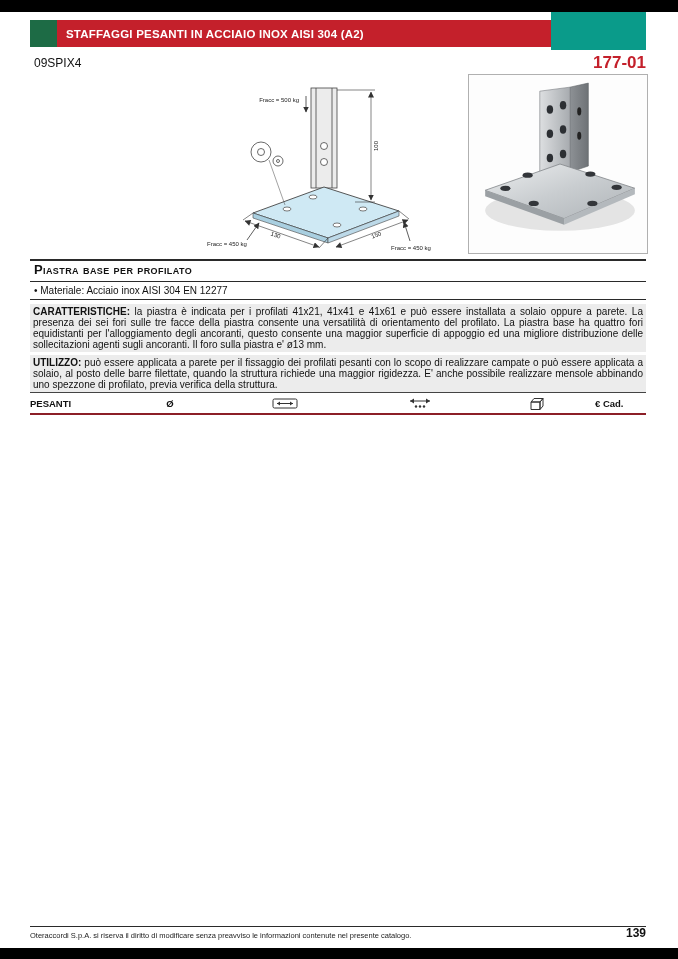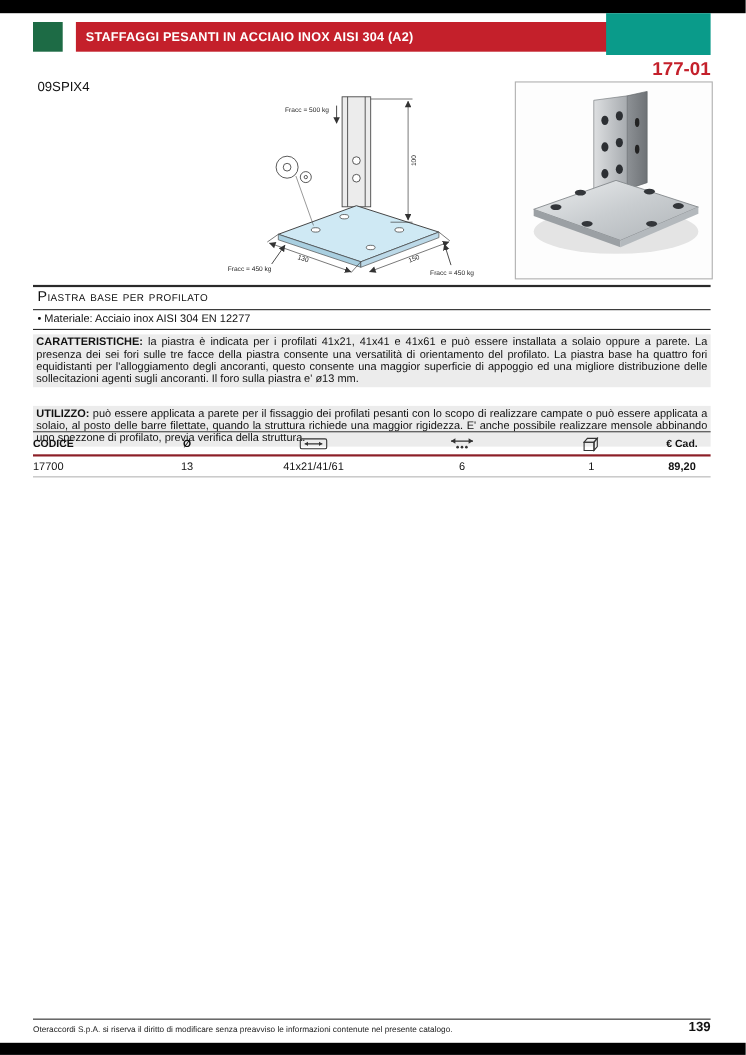--- a/index.html
+++ b/index.html
@@ -17,60 +17,60 @@
 
   
   .bar-top{top:0;left:0;right:0;height:12px;background:#000}
   .bar-bottom{bottom:0;left:0;right:0;height:11px;background:#000}
 
   
   .green-square{left:30px;top:20px;width:27px;height:27px;background:var(--accent-green)}
   .red-bar{
     left:57px;top:20px;width:494px;height:27px;background:var(--bar-red);
     color:#fff;font-weight:bold;font-size:11.5px;letter-spacing:.2px;
-    display:flex;align-items:center;padding-left:9px;box-sizing:border-box;margin-left:12px;
+    display:flex;align-items:center;padding-left:9px;box-sizing:border-box;
   }
   .teal-block{left:551px;top:12px;width:95px;height:38px;background:var(--accent-teal)}
   .page-ref{top:53px;right:32px;color:var(--bar-red);font-weight:bold;font-size:17px}
-  .product-code{top:72px;left:34px;font-size:12px}
+  .product-code{top:56px;left:34px;font-size:12px}
 
   
   .tech-drawing{left:205px;top:86px;width:255px;height:168px}
   .photo-box{left:468px;top:74px;width:178px;height:178px;border:1px solid #b0b0b0;background:#fdfdfd}
   .photo-box svg{display:block;width:100%;height:100%}
 
   
   .rule{left:30px;width:616px;height:1px;background:#2a2a2a}
   .rule-thick{height:2px}
   .r1{top:259px}
   .r2{top:281px}
   .r3{top:299px}
   .section-title{
-    top:262px;left:34px;font-weight:normal;font-size:13px;
+    top:262px;left:34px;font-weight:bold;font-size:13px;
     font-variant:small-caps;letter-spacing:.4px;
   }
   .material-line{top:285px;left:34px;font-size:10px}
 
   
   .descs{top:304px;left:30px;width:616px;font-size:10px;line-height:11px;text-align:justify}
-  .descs .para{background:#ececec;padding:2px 3px;margin-bottom:17px}
+  .descs .para{background:#ececec;padding:2px 3px;margin-bottom:3px}
   .descs b{font-weight:bold}
 
   
   .table{top:392px;left:30px;width:616px;border-top:1px solid #444}
   .thead{display:flex;align-items:center;height:20px;border-bottom:2px solid #8c1f27;
          font-weight:bold;font-size:9.5px}
   .trow{display:flex;align-items:center;height:18px;border-bottom:1px solid #b5b5b5;font-size:10px}
   .c{flex:none}
   .c1{width:100px;text-align:left}
   .c2{width:80px;text-align:center}
   .c3{width:150px;text-align:center}
   .c4{width:120px;text-align:center}
   .c5{width:115px;text-align:center}
-  .c6{width:50px;text-align:center}
+  .c6{width:50px;text-align:left}
   .trow .c6{font-weight:bold}
   .hicon{display:inline-block;vertical-align:middle}
 
   
   .footer-rule{top:926px;left:30px;width:616px;height:1px;background:#2a2a2a}
   .footer-note{top:931px;left:30px;font-size:7.5px;color:#222}
   .footer-note b{font-weight:normal}
   .page-number{top:926px;right:32px;font-size:12px;font-weight:bold}
 
   svg text{font-family:"Liberation Sans","DejaVu Sans",sans-serif}
@@ -211,21 +211,21 @@
   <div class="para">
     <b>CARATTERISTICHE:</b><span> la piastra è indicata per i profilati 41x21, 41x41 e 41x61 e può essere installata a solaio oppure a parete. La presenza dei sei fori sulle tre facce della piastra consente una versatilità  di orientamento del profilato. La piastra base ha quattro fori equidistanti per l'alloggiamento degli ancoranti, questo consente una maggior superficie di appoggio ed una migliore distribuzione delle sollecitazioni agenti sugli ancoranti. Il foro sulla piastra e' ø13 mm.</span>
   </div>
   <div class="para">
     <b>UTILIZZO:</b><span> può essere applicata a parete per il fissaggio dei profilati pesanti con lo scopo di realizzare campate o può essere applicata a solaio, al posto delle barre filettate, quando la struttura richiede una maggior rigidezza. E' anche possibile realizzare mensole abbinando uno spezzone di profilato, previa verifica della struttura.</span>
   </div>
 </div>
 
 <div class="abs table">
   <div class="thead">
-    <div class="c c1">CODICE</div>
+    <div class="c c1">PESANTI</div>
     <div class="c c2">Ø</div>
     <div class="c c3">
       <svg class="hicon" width="32" height="13" viewBox="0 0 32 13">
         <g stroke="#333" stroke-width="1" fill="none">
           <rect x="4" y="2" width="24" height="9" rx="1.5"></rect>
           <line x1="8" y1="6.5" x2="24" y2="6.5"></line>
           <path d="M8,6.5 l3,-2 v4 z M24,6.5 l-3,-2 v4 z" fill="#333" stroke="none"></path>
         </g>
       </svg>
     </div>
@@ -242,28 +242,20 @@
       <svg class="hicon" width="17" height="15" viewBox="0 0 17 15">
         <g stroke="#333" stroke-width="1" fill="none">
           <polygon points="2,6 11,6 11,13.5 2,13.5"></polygon>
           <polygon points="2,6 5,2.5 14,2.5 11,6"></polygon>
           <polygon points="11,6 14,2.5 14,10 11,13.5"></polygon>
         </g>
       </svg>
     </div>
     <div class="c c6">€ Cad.</div>
   </div>
-  <div class="trow">
-    <div class="c c1">17700</div>
-    <div class="c c2">13</div>
-    <div class="c c3">41x21/41/61</div>
-    <div class="c c4">6</div>
-    <div class="c c5">1</div>
-    <div class="c c6">89,20</div>
-  </div>
 </div>
 
 <div class="abs footer-rule"></div>
 <div class="abs footer-note">
   <b>Oteraccordi S.p.A.</b><span> si riserva il diritto di modificare senza preavviso le informazioni contenute nel presente catalogo.</span>
 </div>
 <div class="abs page-number">139</div>
 <div class="abs bar-bottom"></div>
 
 </body></html>

